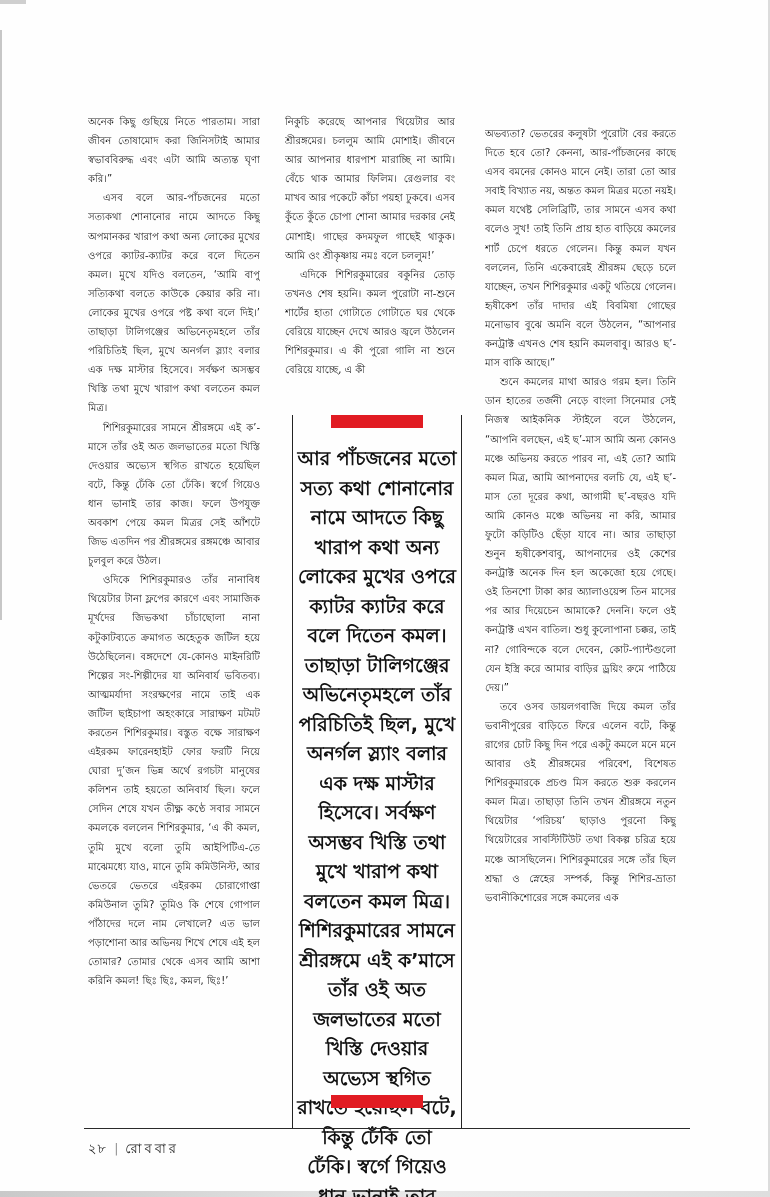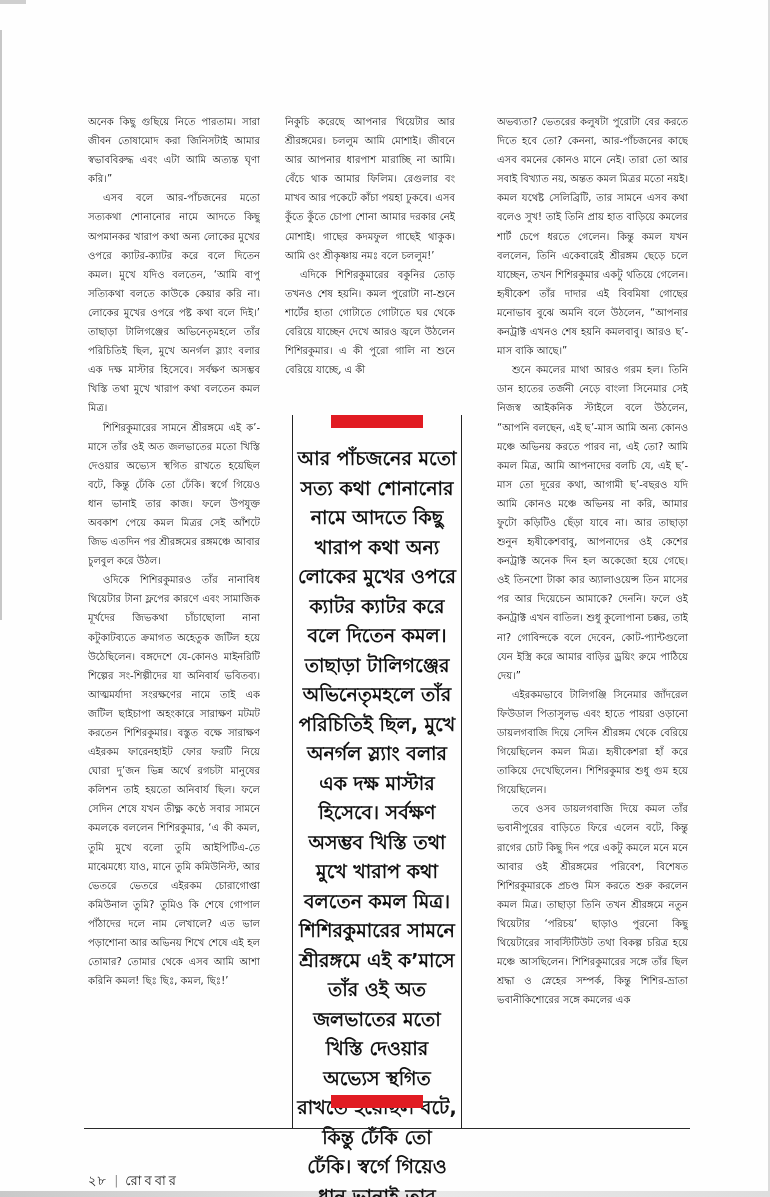--- a/index.html
+++ b/index.html
@@ -14,39 +14,39 @@
   .edge-bottom { position:absolute; left:0; bottom:0; width:770px; height:6px;
                  background:linear-gradient(to right,#c9c9c9,#e9e9e9 55%,#dedede); }
   .edge-topnotch { position:absolute; left:0; top:0; width:26px; height:4px; background:#cfcfcf; }
 
   .col { position:absolute; top:112px; height:994px; overflow:hidden;
          font-size:10px; line-height:19.1px; text-align:justify; }
   .col p { margin:0; }
   .col p.indent { text-indent:15px; }
   .col-left   { left:88px;  width:172px; }
   .col-middle { left:285px; width:170px; height:300px; }
-  .col-right  { left:497px; width:191px; }
+  .col-right  { left:485px; width:191px;margin-top:12px; }
 
   
   .quote-frame {
     position:absolute; left:292px; top:415px; width:170px; height:713px;
     border-left:1px solid #232323; border-right:1px solid #232323;
     box-sizing:border-box;
   }
   .red-bar { width:92px; height:13px; margin:0 auto; }
   .red-bar.top { margin-top:0; }
   .red-bar.bottom { position:absolute; left:50%; transform:translateX(-50%); bottom:20px; }
   .quote-text {
     margin-top:16px; padding:0 4px;
     font-size:19px; line-height:29.5px; font-weight:700;
     text-align:center; color:#111;
   }
 
   .footer-rule { position:absolute; left:84px; top:1128px; width:606px; height:1px; background:#2a2a2a; }
-  .footer { position:absolute; left:88px; top:1139px; font-size:13px; color:#222;margin-top:32px; }
+  .footer { position:absolute; left:88px; top:1139px; font-size:13px; color:#222; }
   .footer .num { letter-spacing:1px; }
   .footer .sep { margin:0 7px; color:#444; font-weight:300; }
   .footer .mag { letter-spacing:3px; }
 </style>
 </head>
 <body>
 
 <div class="page">
 
   <div class="edge-topnotch"></div>
@@ -69,21 +69,20 @@
 
   <div class="quote-frame">
     <div class="red-bar top" style="background:#e11b22;"></div>
     <div class="quote-text">আর পাঁচজনের মতো সত্য কথা শোনানোর নামে আদতে কিছু খারাপ কথা অন্য লোকের মুখের ওপরে ক্যাটর ক্যাটর করে বলে দিতেন কমল। তাছাড়া টালিগঞ্জের অভিনেতৃমহলে তাঁর পরিচিতিই ছিল, মুখে অনর্গল স্ল্যাং বলার এক দক্ষ মাস্টার হিসেবে। সর্বক্ষণ অসম্ভব খিস্তি তথা মুখে খারাপ কথা বলতেন কমল মিত্র। শিশিরকুমারের সামনে শ্রীরঙ্গমে এই ক’মাসে তাঁর ওই অত জলভাতের মতো খিস্তি দেওয়ার অভ্যেস স্থগিত রাখতে হয়েছিল বটে, কিন্তু ঢেঁকি তো ঢেঁকি। স্বর্গে গিয়েও ধান ভানাই তার কাজ। ফলে উপযুক্ত অবকাশ পেয়ে কমল মিত্রর সেই আঁশটে জিভ এতদিন পরে আবার চুলবুল করে উঠল।</div>
     <div class="red-bar bottom" style="background:#e11b22;"></div>
   </div>
 
   <div class="col col-right">
     <p>অভব্যতা? ভেতরের কলুষটা পুরোটা বের করতে দিতে হবে তো? কেননা, আর-পাঁচজনের কাছে এসব বমনের কোনও মানে নেই। তারা তো আর সবাই বিখ্যাত নয়, অন্তত কমল মিত্রর মতো নয়ই। কমল যথেষ্ট সেলিব্রিটি, তার সামনে এসব কথা বলেও সুখ! তাই তিনি প্রায় হাত বাড়িয়ে কমলের শার্ট চেপে ধরতে গেলেন। কিন্তু কমল যখন বললেন, তিনি একেবারেই শ্রীরঙ্গম ছেড়ে চলে যাচ্ছেন, তখন শিশিরকুমার একটু থতিয়ে গেলেন। হৃষীকেশ তাঁর দাদার এই বিবমিষা গোছের মনোভাব বুঝে অমনি বলে উঠলেন, “আপনার কনট্রাক্ট এখনও শেষ হয়নি কমলবাবু। আরও ছ’-মাস বাকি আছে।”</p>
     <p class="indent">শুনে কমলের মাথা আরও গরম হল। তিনি ডান হাতের তর্জনী নেড়ে বাংলা সিনেমার সেই নিজস্ব আইকনিক স্টাইলে বলে উঠলেন, “আপনি বলছেন, এই ছ’-মাস আমি অন্য কোনও মঞ্চে অভিনয় করতে পারব না, এই তো? আমি কমল মিত্র, আমি আপনাদের বলচি যে, এই ছ’-মাস তো দূরের কথা, আগামী ছ’-বছরও যদি আমি কোনও মঞ্চে অভিনয় না করি, আমার ফুটো কড়িটিও ছেঁড়া যাবে না। আর তাছাড়া শুনুন হৃষীকেশবাবু, আপনাদের ওই কেশের কনট্রাক্ট অনেক দিন হল অকেজো হয়ে গেছে। ওই তিনশো টাকা কার অ্যালাওয়েন্স তিন মাসের পর আর দিয়েচেন আমাকে? দেননি। ফলে ওই কনট্রাক্ট এখন বাতিল। শুধু কুলোপানা চক্কর, তাই না? গোবিন্দকে বলে দেবেন, কোট-প্যান্টগুলো যেন ইস্ত্রি করে আমার বাড়ির ড্রয়িং রুমে পাঠিয়ে দেয়।”</p>
-    <p class="indent">এইরকমভাবে টালিগঞ্জি সিনেমার জাঁদরেল ফিউডাল পিতাসুলভ এবং হাতে পায়রা ওড়ানো ডায়লগবাজি দিয়ে সেদিন শ্রীরঙ্গম থেকে বেরিয়ে গিয়েছিলেন কমল মিত্র। হৃষীকেশরা হাঁ করে তাকিয়ে দেখেছিলেন। শিশিরকুমার শুধু গুম হয়ে গিয়েছিলেন।</p>
     <p class="indent">তবে ওসব ডায়লগবাজি দিয়ে কমল তাঁর ভবানীপুরের বাড়িতে ফিরে এলেন বটে, কিন্তু রাগের চোট কিছু দিন পরে একটু কমলে মনে মনে আবার ওই শ্রীরঙ্গমের পরিবেশ, বিশেষত শিশিরকুমারকে প্রচণ্ড মিস করতে শুরু করলেন কমল মিত্র। তাছাড়া তিনি তখন শ্রীরঙ্গমে নতুন থিয়েটার ‘পরিচয়’ ছাড়াও পুরনো কিছু থিয়েটারের সাবস্টিটিউট তথা বিকল্প চরিত্র হয়ে মঞ্চে আসছিলেন। শিশিরকুমারের সঙ্গে তাঁর ছিল শ্রদ্ধা ও স্নেহের সম্পর্ক, কিন্তু শিশির-ভ্রাতা ভবানীকিশোরের সঙ্গে কমলের এক</p>
   </div>
 
   <div class="footer-rule"></div>
   <div class="footer">
     <span class="num">২৮</span><span class="sep">|</span><span class="mag">রোববার</span>
   </div>
 
 </div>
 

